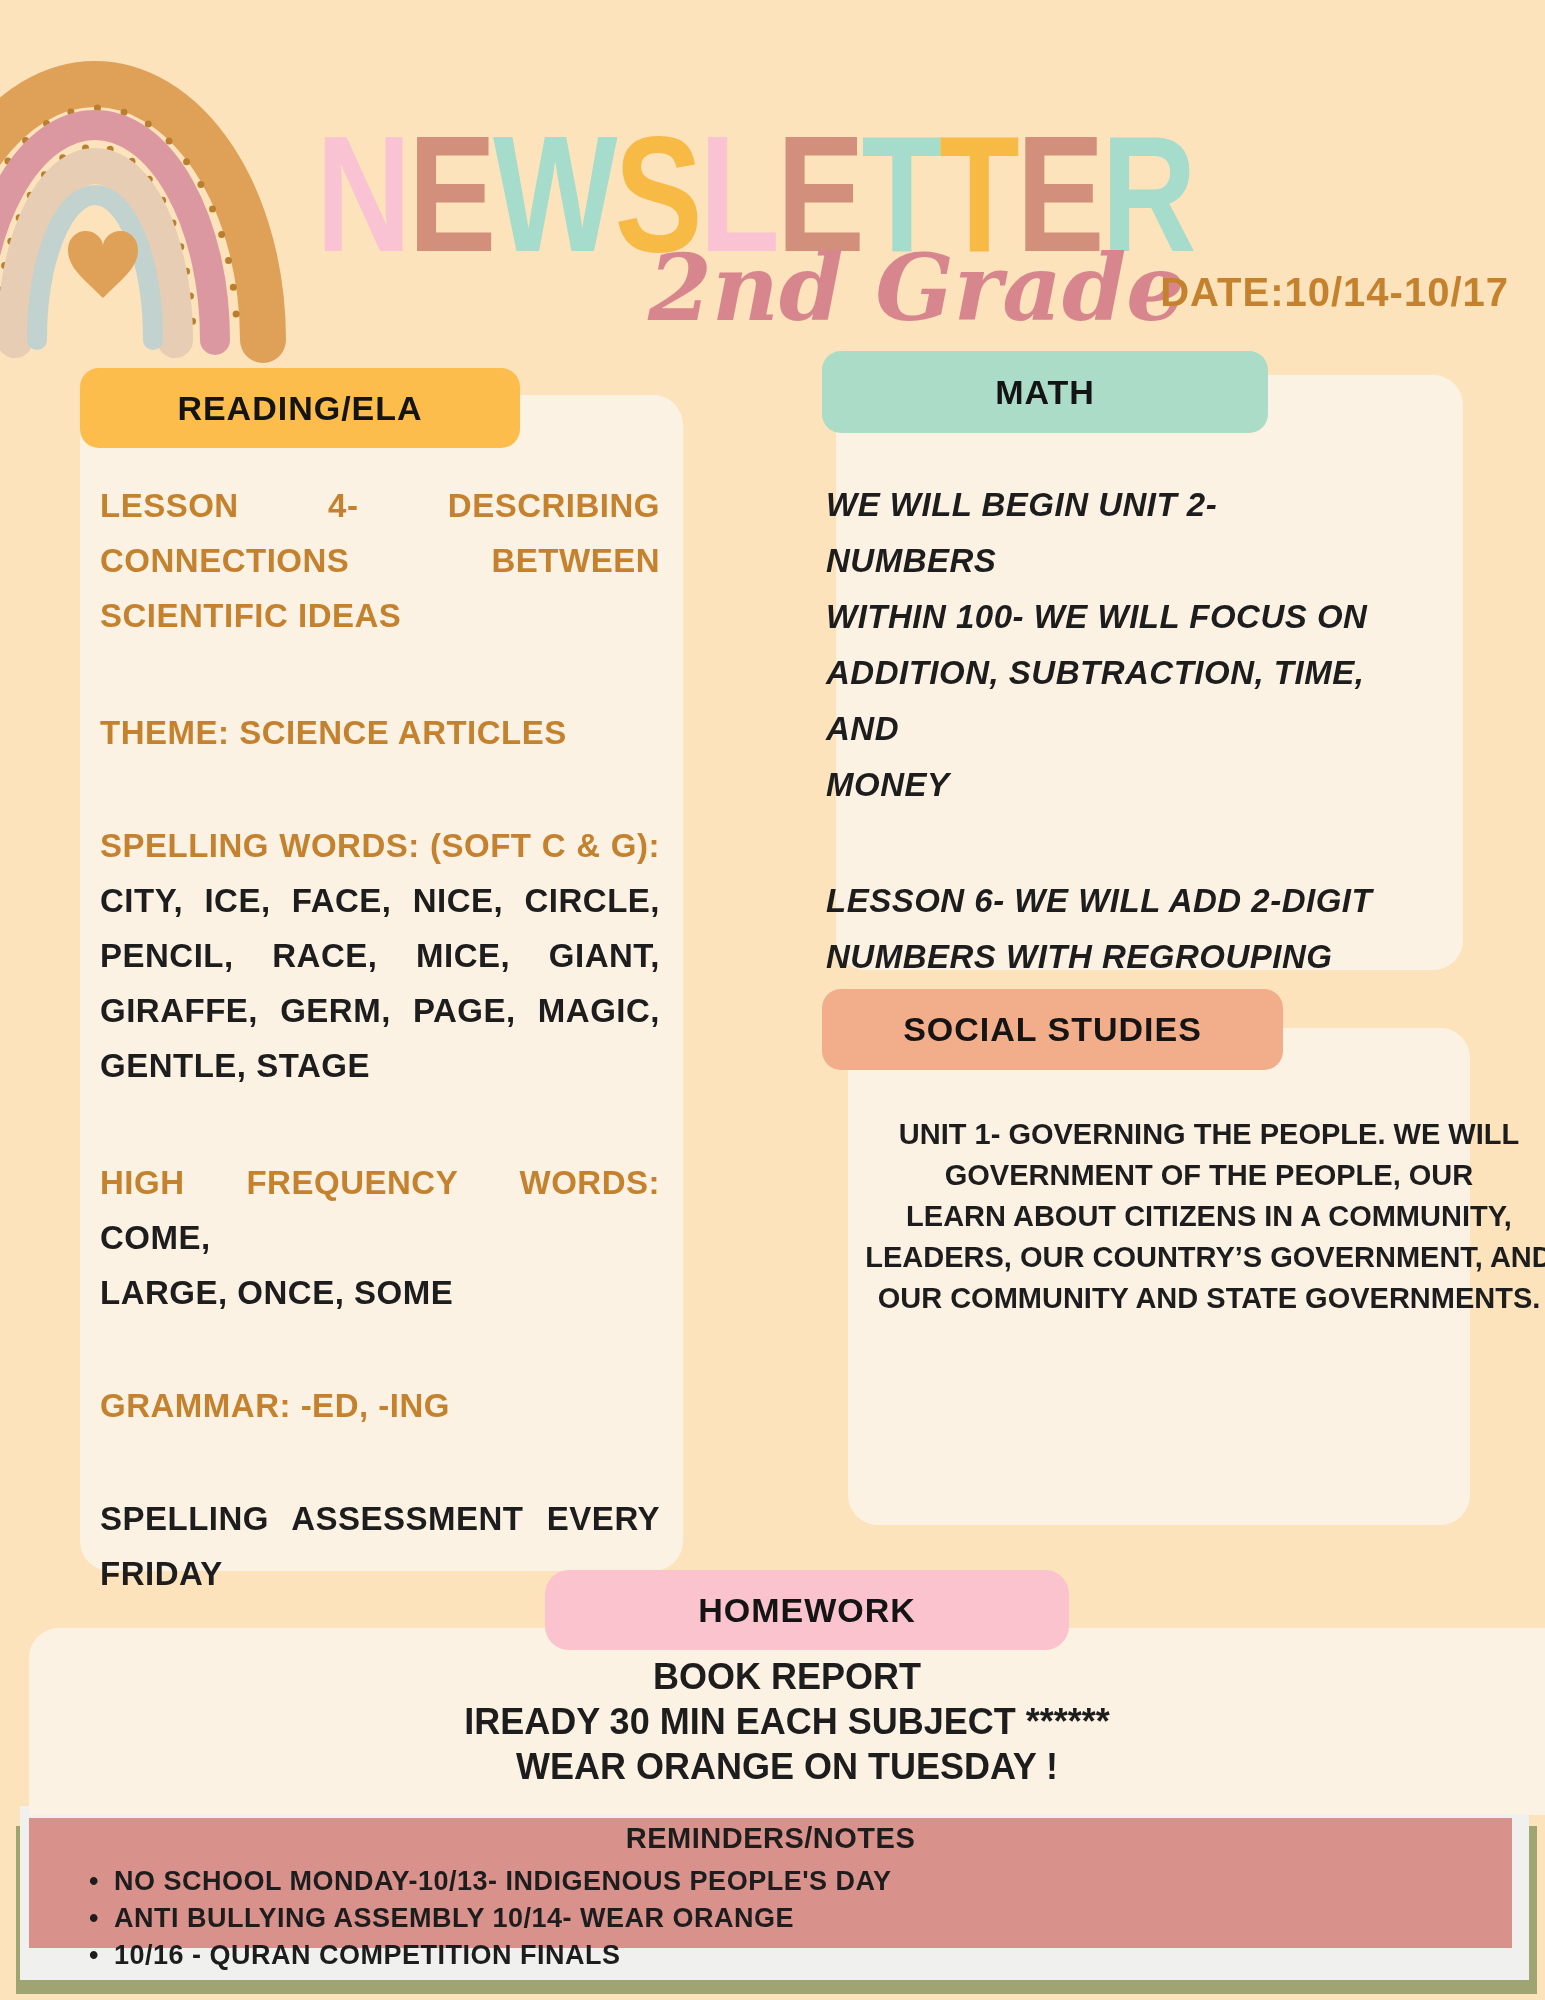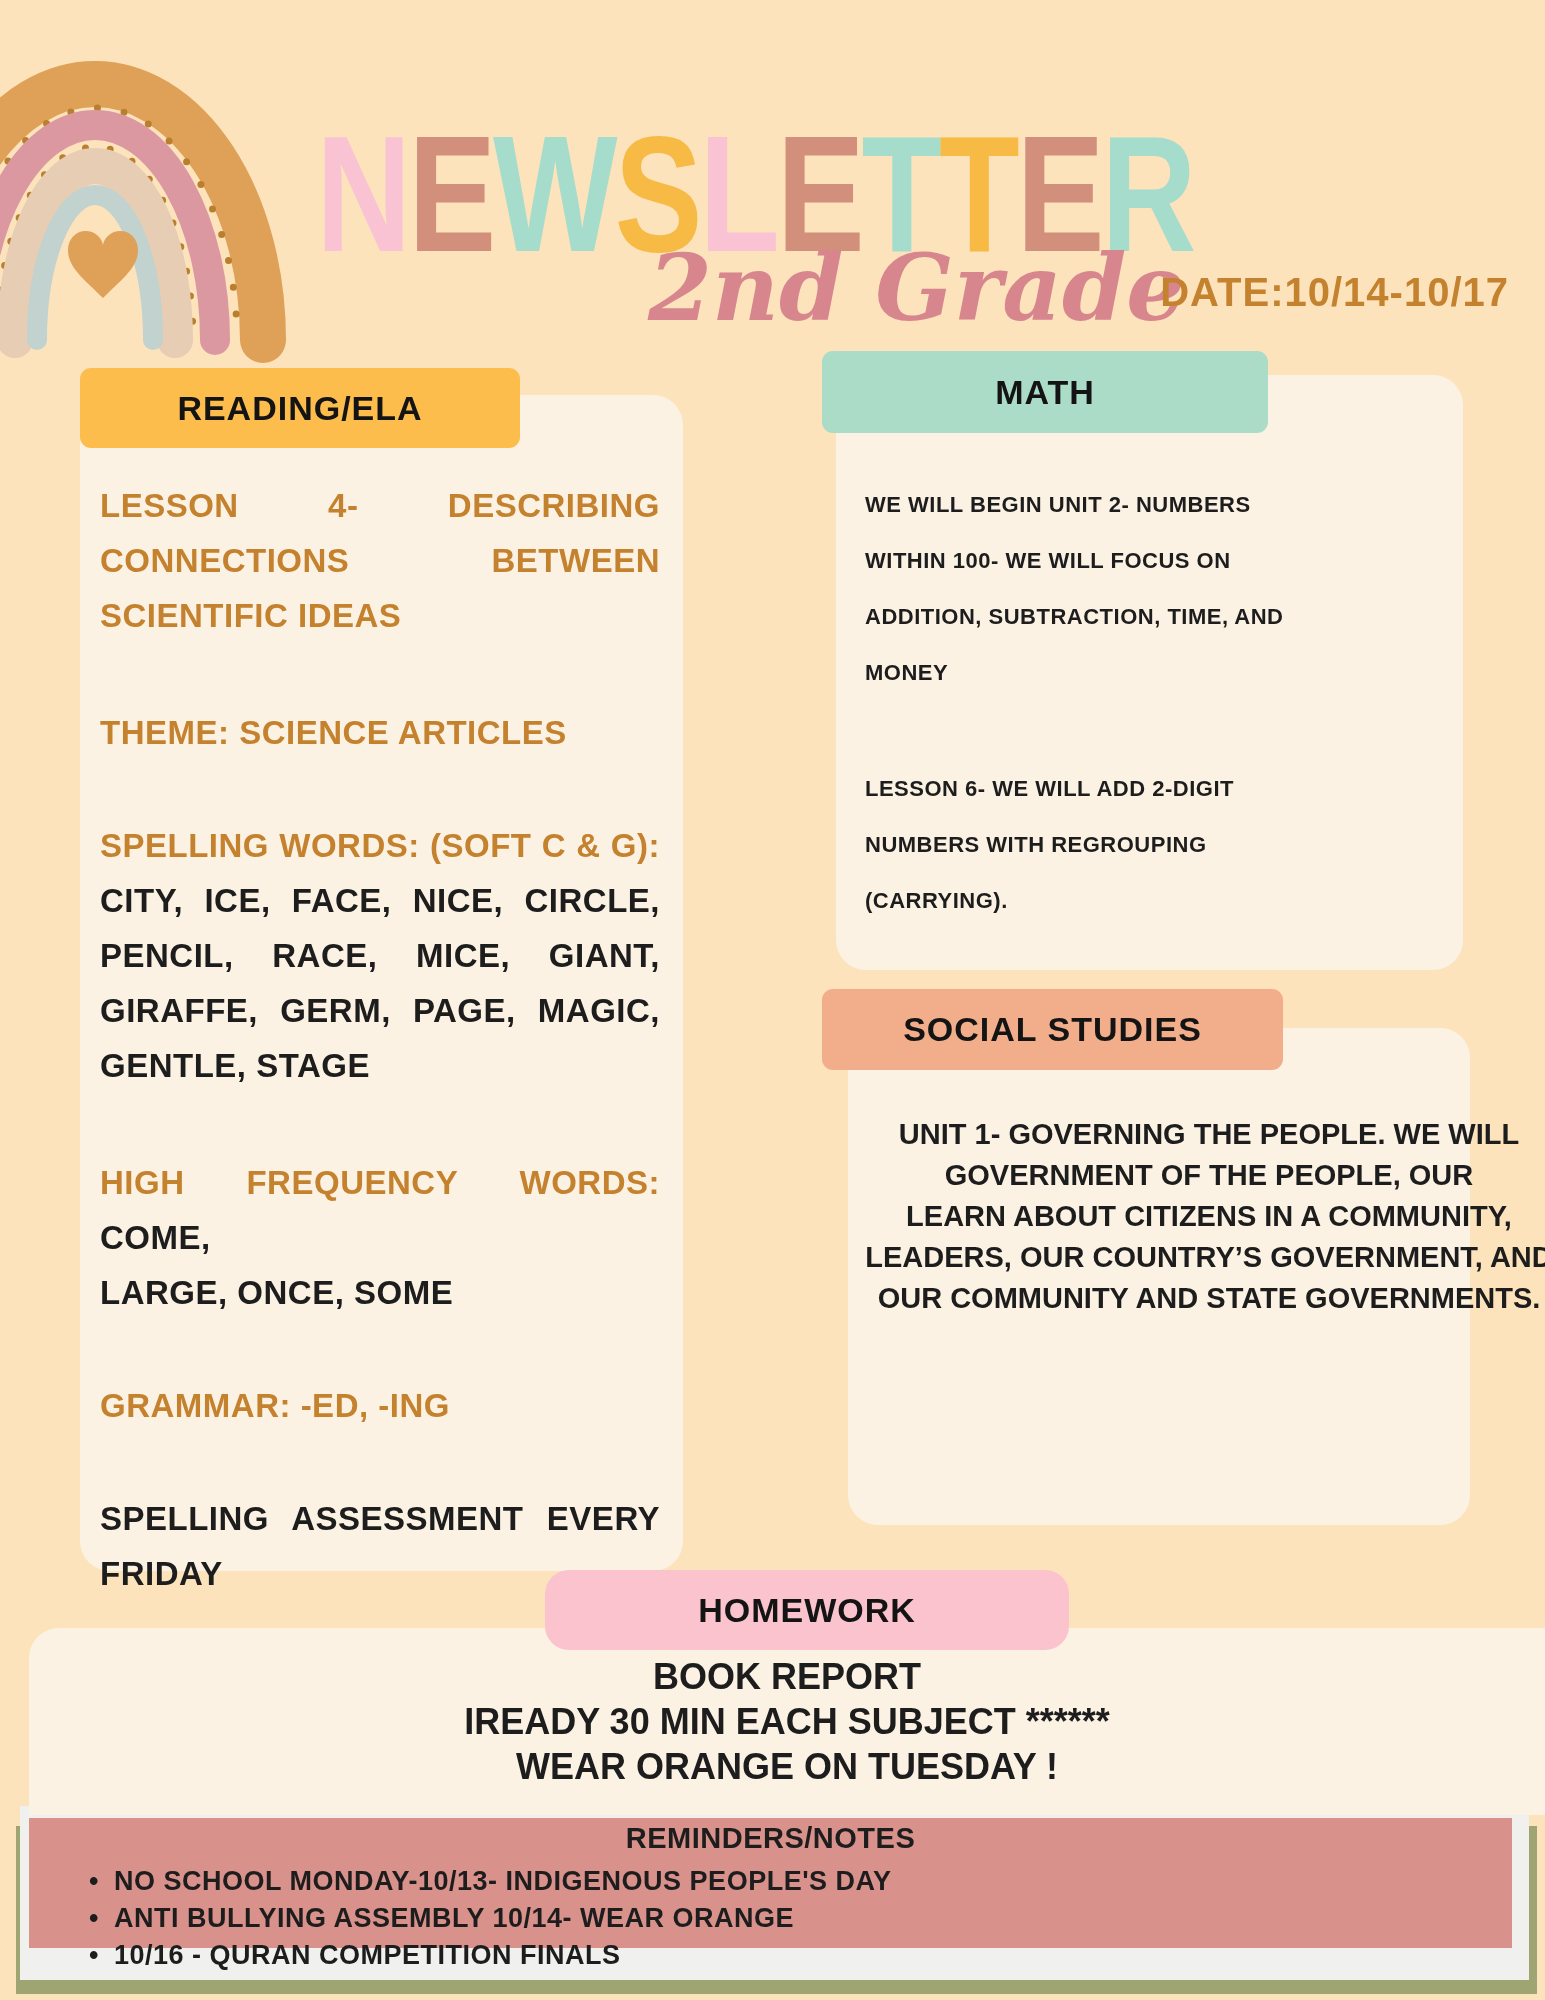--- a/index.html
+++ b/index.html
@@ -9,35 +9,35 @@
 
   
   .headline{left:316px;top:112px;font-size:165px;font-weight:700;letter-spacing:-4px;
             transform:scaleX(0.80);transform-origin:left top;white-space:nowrap;line-height:1;}
   .hl-pink{color:#F9C3D4}.hl-terra{color:#D28F7B}.hl-teal{color:#A6DCCB}.hl-yellow{color:#F6BA45}
   .subtitle{left:648px;top:242px;font-family:"DejaVu Serif","Liberation Serif",serif;
             font-style:italic;font-weight:700;font-size:92px;color:#D8868E;line-height:1;text-align:center;}
   .date{right:36px;top:270px;font-size:40px;font-weight:700;color:#C5822E;letter-spacing:1px;}
 
   
-  .badge{display:flex;align-items:center;justify-content:center;border-radius:11px;
+  .badge{display:flex;align-items:center;justify-content:center;border-radius:19px;
          font-size:34px;letter-spacing:1px;z-index:3;color:#141414;}
   .card{background:#FCF2E4;border-radius:30px;z-index:1;}
   .badge-reading{left:80px;top:368px;width:440px;height:80px;background:#FCBD4D;}
   .card-reading{left:80px;top:395px;width:603px;height:1176px;}
   .badge-math{left:822px;top:351px;width:446px;height:82px;background:#ABDCC8;}
   .card-math{left:836px;top:375px;width:627px;height:595px;}
   .badge-social{left:822px;top:989px;width:461px;height:81px;background:#F2AD8B;}
   .card-social{left:848px;top:1028px;width:622px;height:497px;}
   .badge-homework{left:545px;top:1570px;width:524px;height:80px;background:#FBC3CD;border-radius:24px;}
   .card-homework{left:29px;top:1628px;width:1516px;height:187px;border-radius:30px 0 0 0;}
 
   
   .reading-body{left:100px;top:395px;width:560px;padding-top:83px;font-size:33px;line-height:55px;letter-spacing:.5px;z-index:2;}
-  .math-body{left:865px;top:375px;width:570px;padding-top:102px;font-size:22px;line-height:56px;letter-spacing:.5px;z-index:2;}
+  .math-body{left:826px;top:375px;width:570px;padding-top:102px;font-size:33px;line-height:56px;letter-spacing:.5px;z-index:2;font-style:italic;}
   .social-body{left:848px;top:1028px;width:722px;padding-top:86px;font-size:29px;line-height:41px;text-align:center;z-index:2;}
   .homework-body{left:29px;top:1628px;width:1516px;padding-top:26px;font-size:36px;line-height:45px;text-align:center;z-index:2;}
   .line{min-height:1em;}
   .j{text-align:justify;text-align-last:justify;}
   .oj{color:#C5822E}.bj{color:#1d1d1d}
   .gap-lg{margin-top:62px}.gap-md{margin-top:58px}
   .mgap{margin-top:60px}
 
   
   .olive-cover{left:16px;top:1826px;width:1521px;height:168px;background:#9EA572;}

